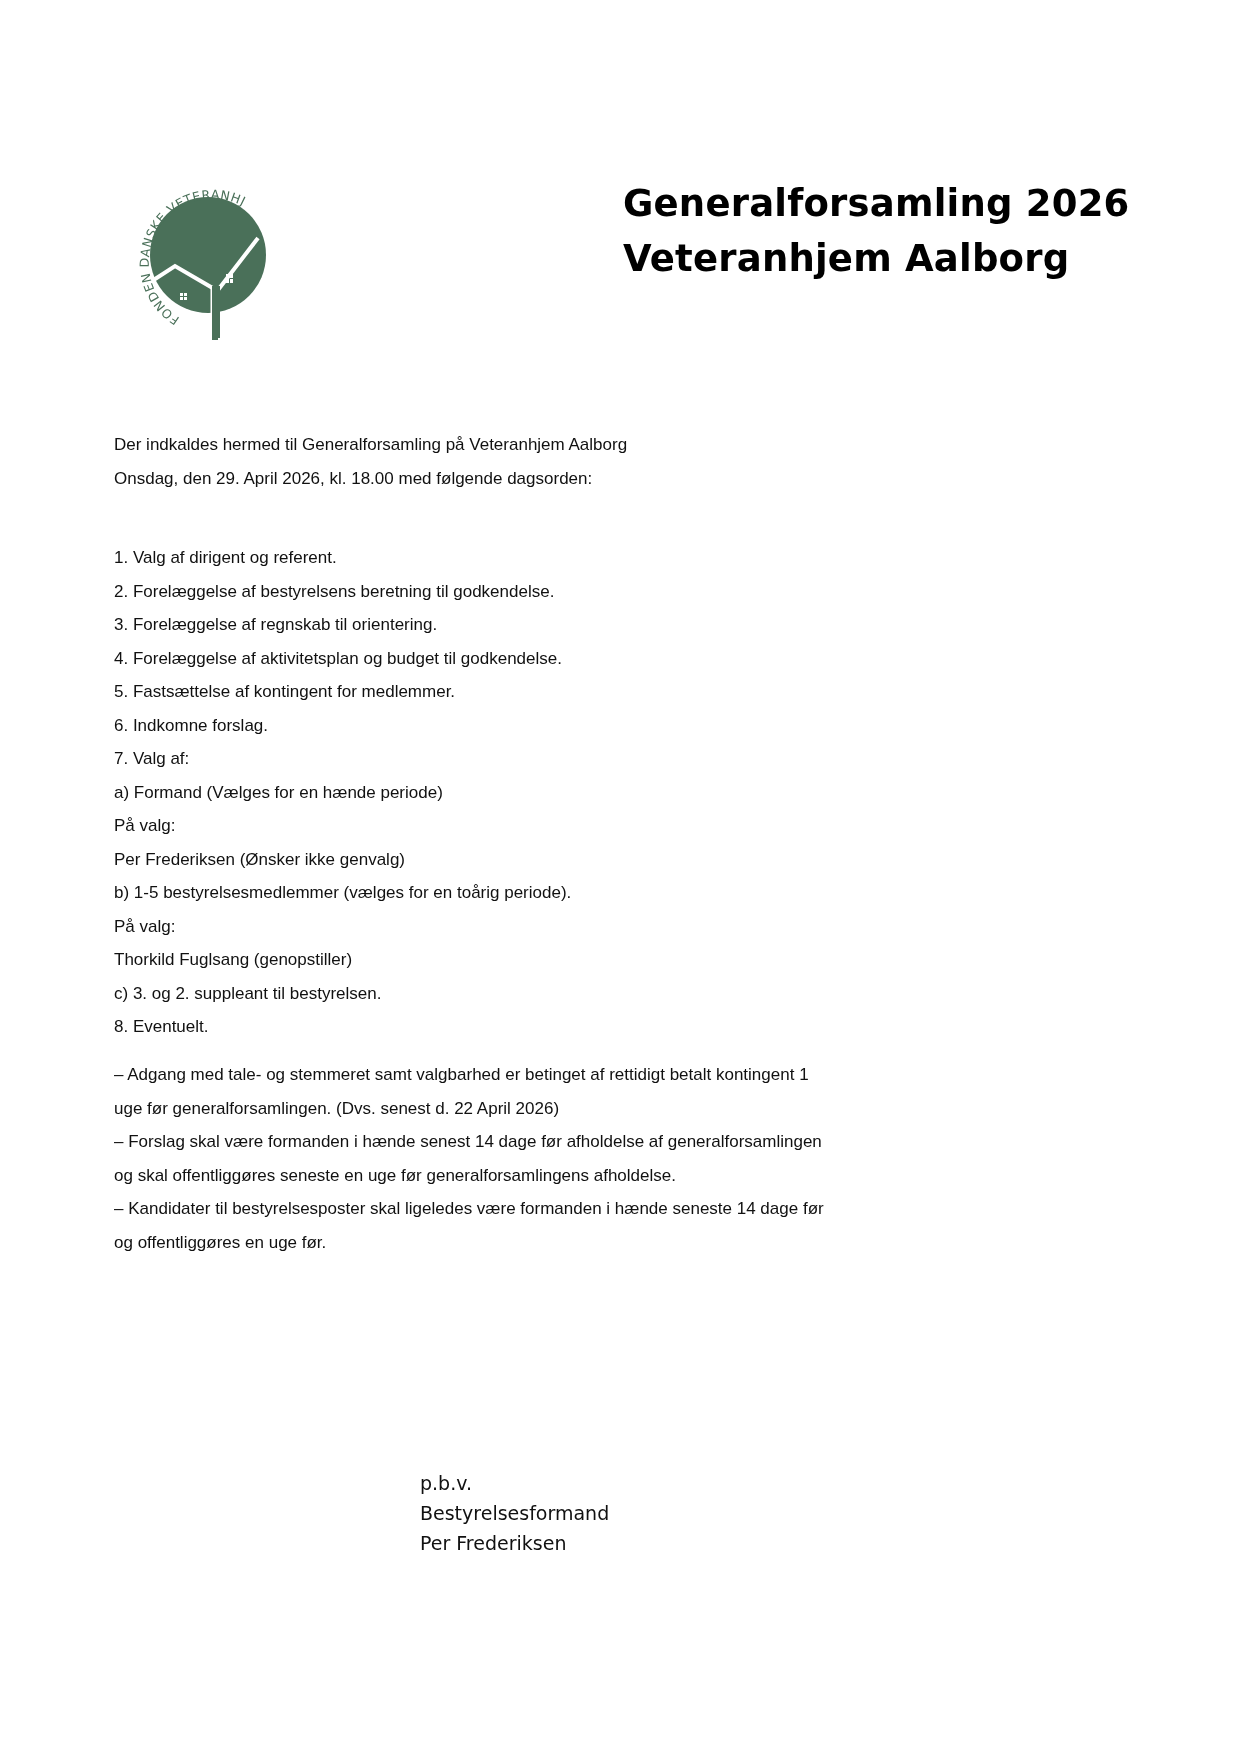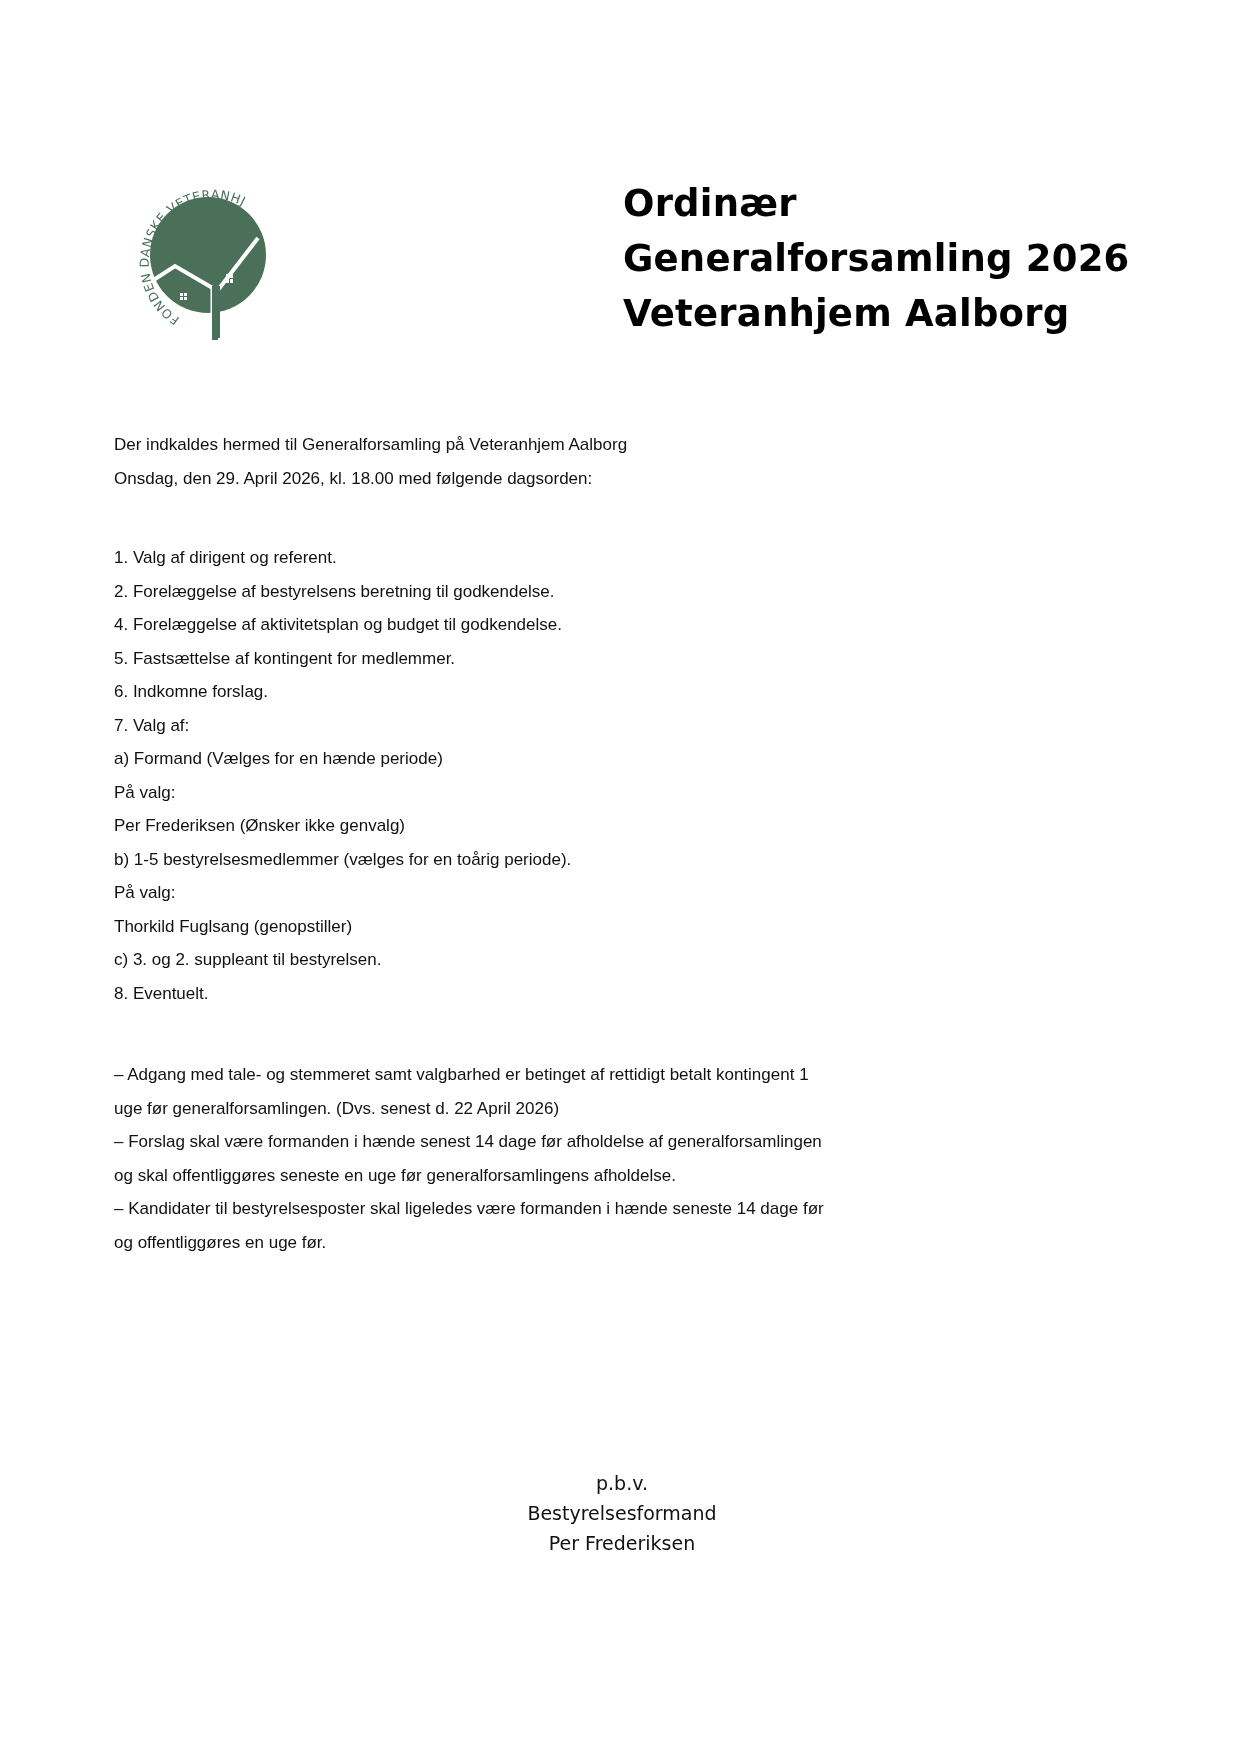--- a/index.html
+++ b/index.html
@@ -9,21 +9,21 @@
   .title { position: absolute; left: 623px; top: 176px; margin: 0;
            font-family: "DejaVu Sans", sans-serif; font-weight: bold;
            font-size: 37px; line-height: 55px; color: #000; letter-spacing: 0.2px; }
   .title span { display: block; }
   .body-block { position: absolute; left: 114px; width: 1020px;
                 font-family: "Liberation Sans", sans-serif; font-size: 17px; line-height: 33.5px; }
   .body-block p { margin: 0; }
   .intro { top: 428px; }
   .agenda { top: 541px; }
   .notes { top: 1058px; }
-  .signature { position: absolute; left: 420px; width: 404px; top: 1468px; text-align: center;
+  .signature { position: absolute; left: 420px; width: 404px; top: 1468px; text-align: left;
                font-family: "DejaVu Sans", sans-serif; font-size: 19px; line-height: 30px; }
   .signature p { margin: 0; }
 </style>
 </head>
 <body>
 
 <div class="logo">
   <svg width="170" height="172" viewBox="0 0 170 172">
     <defs>
       <path id="arcPath" d="M 72 150 A 62 62 0 1 1 138 40" fill="none"></path>
@@ -46,33 +46,33 @@
       <rect x="118" y="111" width="3" height="4"></rect>
         <rect x="122" y="111" width="3" height="4"></rect>
     </g>
     <text font-family="DejaVu Sans, sans-serif" font-size="12.5" fill="#4a7059" letter-spacing="0.6">
       <textPath href="#arcPath">FONDEN DANSKE VETERANHJEM</textPath>
     </text>
   </svg>
 </div>
 
 <h1 class="title">
-  <span>Ordinær</span>
   <span>Generalforsamling 2026</span>
   <span>Veteranhjem Aalborg</span>
 </h1>
 
 <div class="body-block intro">
   <p>Der indkaldes hermed til Generalforsamling på Veteranhjem Aalborg</p>
   <p>Onsdag, den 29. April 2026, kl. 18.00 med følgende dagsorden:</p>
 </div>
 
 <div class="body-block agenda">
   <p>1. Valg af dirigent og referent.</p>
   <p>2. Forelæggelse af bestyrelsens beretning til godkendelse.</p>
+  <p>3. Forelæggelse af regnskab til orientering.</p>
   <p>4. Forelæggelse af aktivitetsplan og budget til godkendelse.</p>
   <p>5. Fastsættelse af kontingent for medlemmer.</p>
   <p>6. Indkomne forslag.</p>
   <p>7. Valg af:</p>
   <p>a) Formand (Vælges for en hænde periode)</p>
   <p>På valg:</p>
   <p>Per Frederiksen (Ønsker ikke genvalg)</p>
   <p>b) 1-5 bestyrelsesmedlemmer (vælges for en toårig periode).</p>
   <p>På valg:</p>
   <p>Thorkild Fuglsang (genopstiller)</p>

